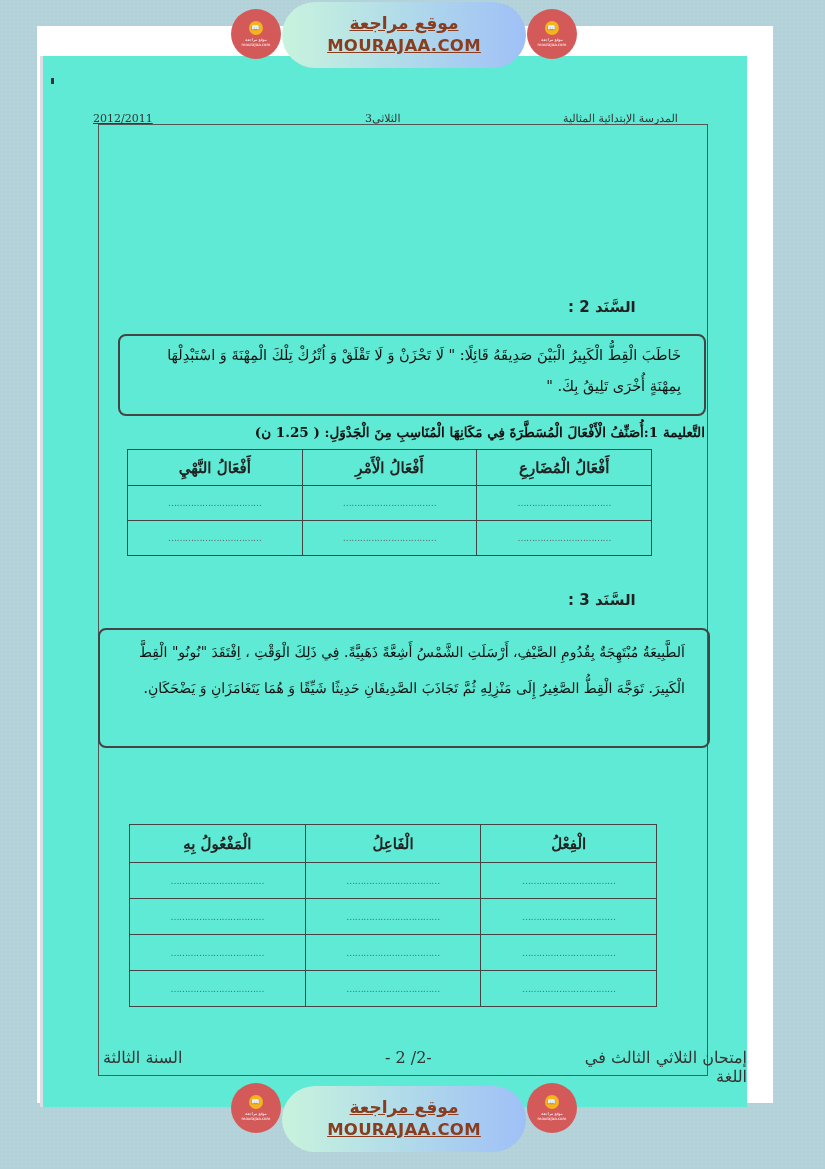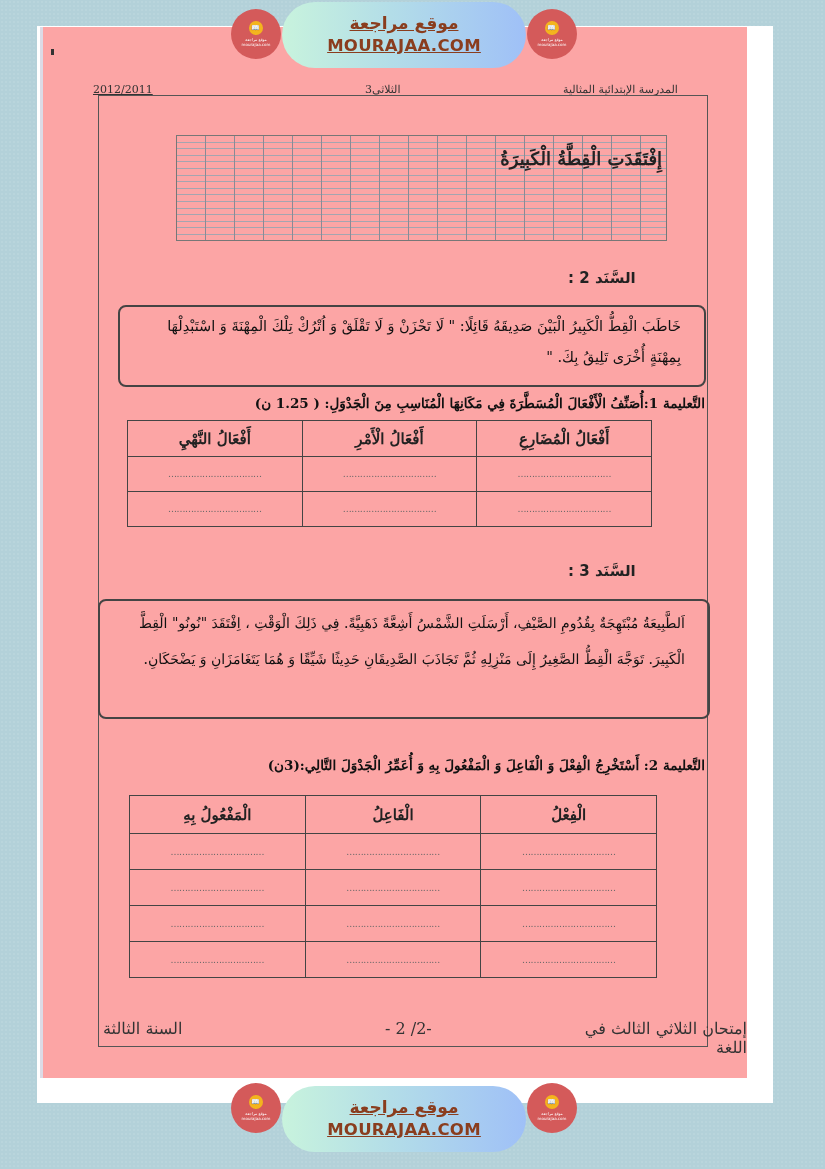--- a/index.html
+++ b/index.html
@@ -43,22 +43,22 @@
     display: flex; align-items: center; justify-content: center; font-size: 7px; color: #8a3d1e;
   }
   .logo .tiny { font-size: 4px; color: #fff; line-height: 5px; margin-top: 2px; text-align: center; }
 
   
   .frame {
     position: absolute; left: 37px; top: 26px; width: 736px; height: 1077px;
     background: #ffffff;
   }
   .scan {
-    position: absolute; left: 40px; top: 27px; width: 707px; height: 1051px;
-    background: #fca5a5;
+    position: absolute; left: 40px; top: 56px; width: 707px; height: 1051px;
+    background: #5eead4;
     border-left: 3px solid #dcdbe6;
   }
   .mark { position: absolute; left: 8px; top: 22px; width: 3px; height: 6px; background: #333; }
 
   .hdr { position: absolute; top: 56px; font-size: 11px; color: #333; font-family: "DejaVu Serif", serif; }
   .hdr.year { left: 50px; text-decoration: underline; }
   .hdr.term { left: 322px; direction: rtl; }
   .hdr.school { left: 520px; direction: rtl; }
 
   .box {
@@ -124,23 +124,20 @@
 <div class="frame"></div>
 <div class="scan">
   <div class="mark"></div>
 
   <div class="hdr year">2012/2011</div>
   <div class="hdr term">الثلاثي3</div>
   <div class="hdr school">المدرسة الإبتدائية المثالية</div>
 
   <div class="box"></div>
 
-  <div class="grid">
-    <div class="grid-title">إِفْتَقَدَتِ الْقِطَّةُ الْكَبِيرَةُ</div>
-  </div>
 
   <div class="section-label" style="left:525px; top:242px;">السَّنَد 2 :</div>
   <div class="textbox" style="left:75px; top:278px; width:588px; height:82px;">
     <span>خَاطَبَ الْقِطُّ الْكَبِيرُ الْبَيْنَ صَدِيقَهُ قَائِلًا: " لَا تَحْزَنْ وَ لَا تَقْلَقْ وَ اُتْرُكْ تِلْكَ الْمِهْنَةَ وَ اسْتَبْدِلْهَا بِمِهْنَةٍ أُخْرَى تَلِيقُ بِكَ. "</span>
   </div>
   <div class="instr" style="right:42px; top:368px;">التَّعليمة 1:أُصَنِّفُ الْأَفْعَالَ الْمُسَطَّرَةَ فِي مَكَانِهَا الْمُنَاسِبِ مِنَ الْجَدْوَلِ: ( 1.25 ن)</div>
 
   <table class="ans" style="left:84px; top:393px; width:525px;">
     <thead>
       <tr style="height:36px;">
@@ -160,21 +157,20 @@
         <td>……………………………</td>
         <td>……………………………</td>
       </tr>
     </tbody>
   </table>
 
   <div class="section-label" style="left:525px; top:535px;">السَّنَد 3 :</div>
   <div class="textbox" style="left:55px; top:572px; width:612px; height:120px; font-size:14px; line-height:36px;">
     <span>اَلطَّبِيعَةُ مُبْتَهِجَةٌ بِقُدُومِ الصَّيْفِ، أَرْسَلَتِ الشَّمْسُ أَشِعَّةً ذَهَبِيَّةً. فِي ذَلِكَ الْوَقْتِ ، اِفْتَقَدَ "نُونُو" الْقِطَّ الْكَبِيرَ. تَوَجَّهَ الْقِطُّ الصَّغِيرُ إِلَى مَنْزِلِهِ ثُمَّ تَجَاذَبَ الصَّدِيقَانِ حَدِيثًا شَيِّقًا وَ هُمَا يَتَغَامَزَانِ وَ يَضْحَكَانِ.</span>
   </div>
-  <div class="instr" style="right:42px; top:730px;">التَّعليمة 2: أَسْتَخْرِجُ الْفِعْلَ وَ الْفَاعِلَ وَ الْمَفْعُولَ بِهِ وَ أُعَمِّرُ الْجَدْوَلَ التَّالِي:(3ن)</div>
 
   <table class="ans" style="left:86px; top:768px; width:528px;">
     <thead>
       <tr style="height:38px;">
         <th>الْفِعْلُ</th>
         <th>الْفَاعِلُ</th>
         <th>الْمَفْعُولُ بِهِ</th>
       </tr>
     </thead>
     <tbody>

